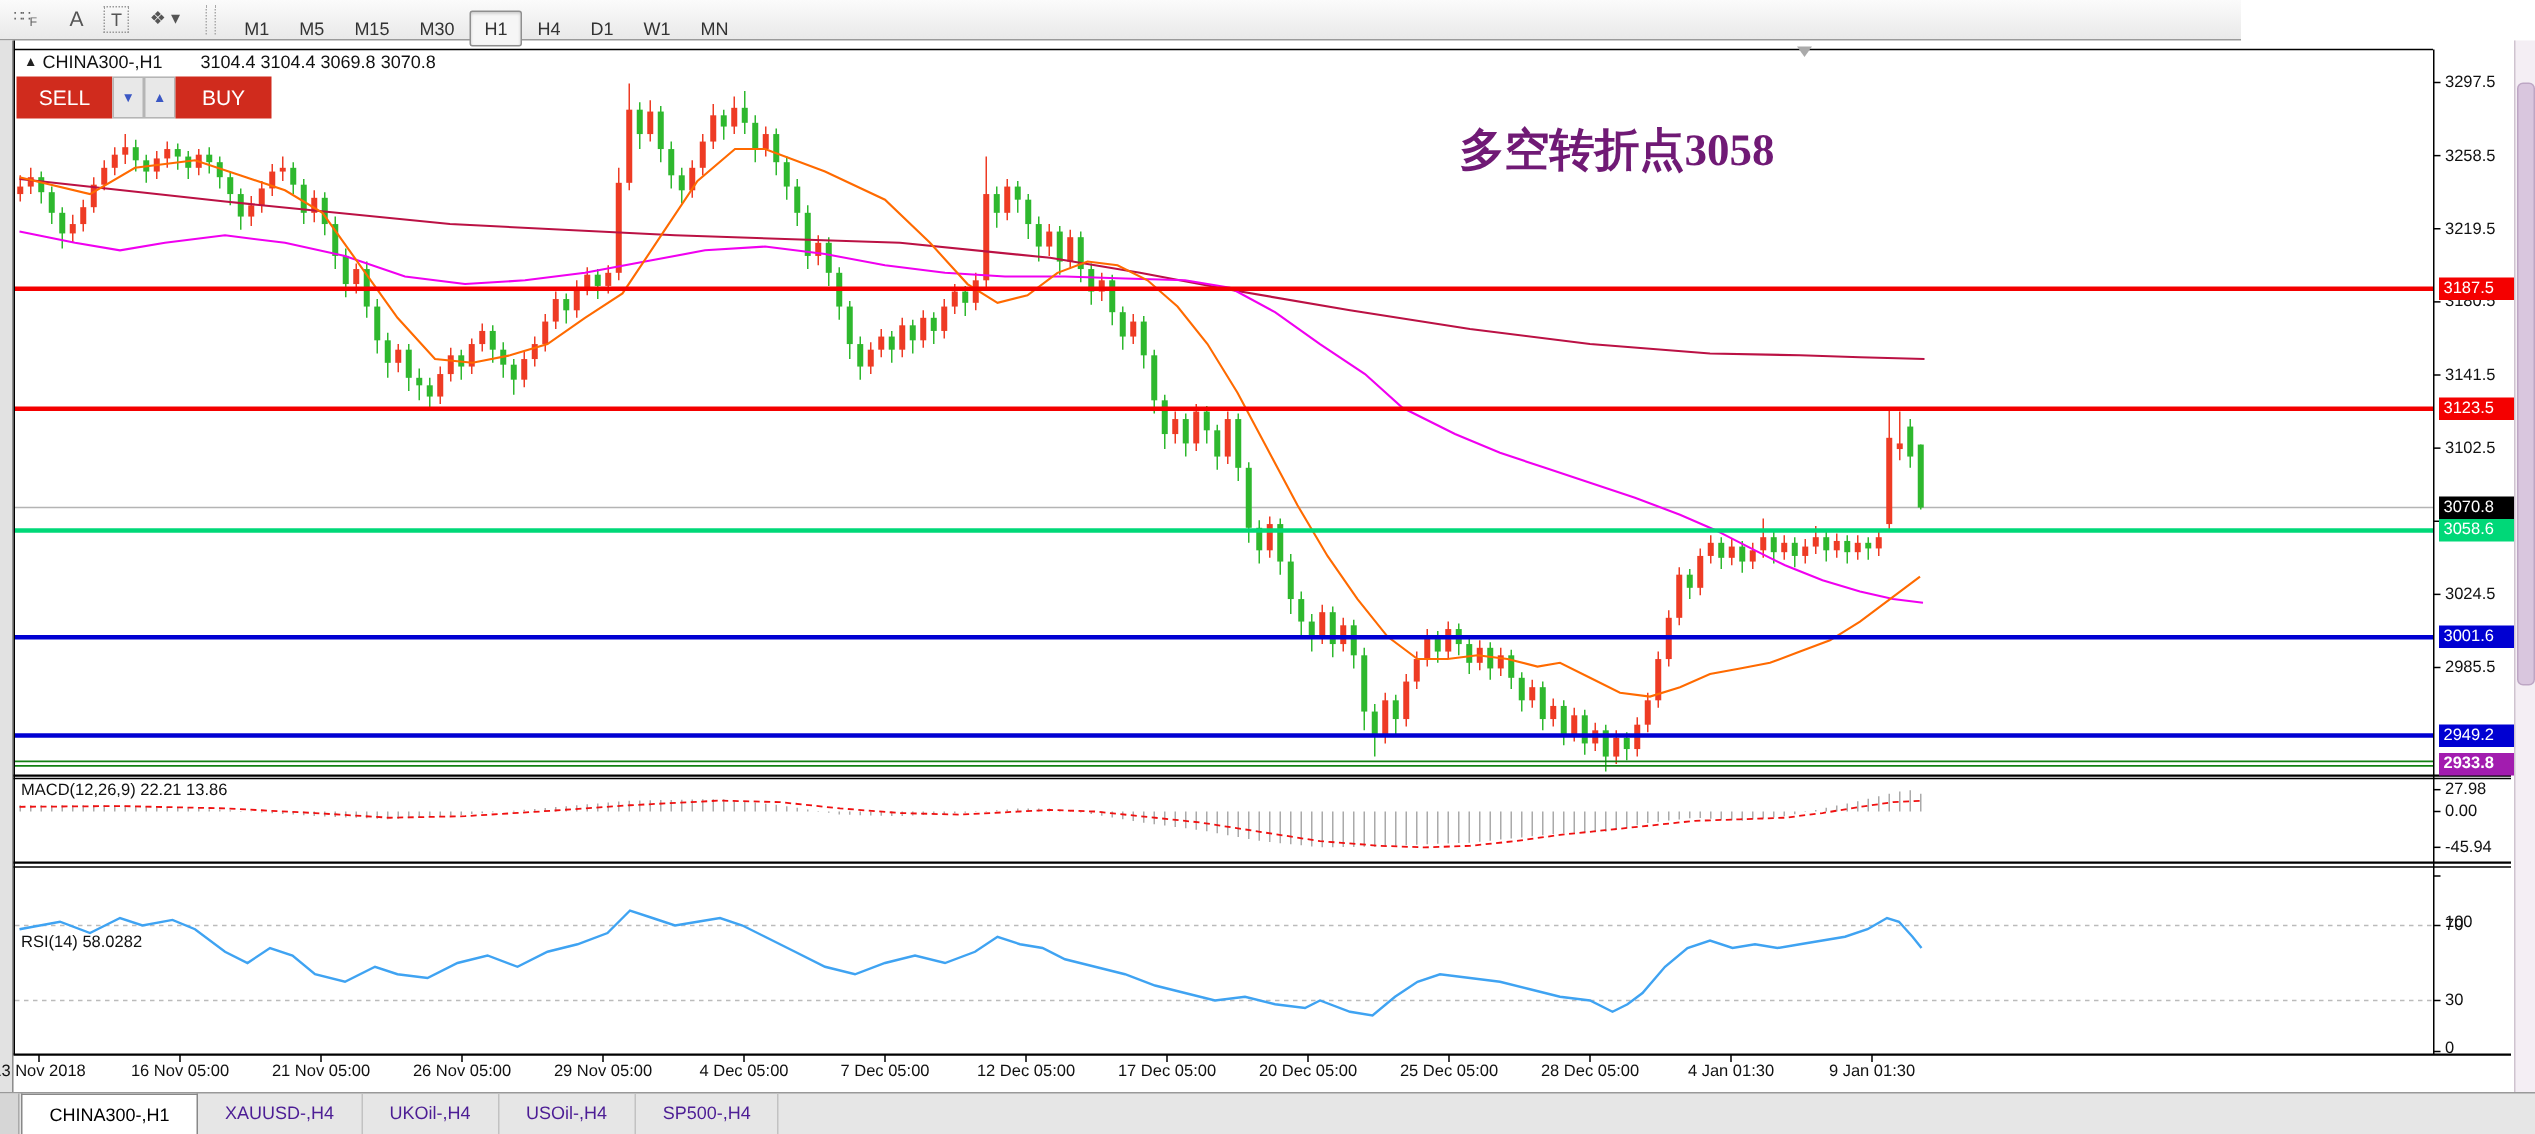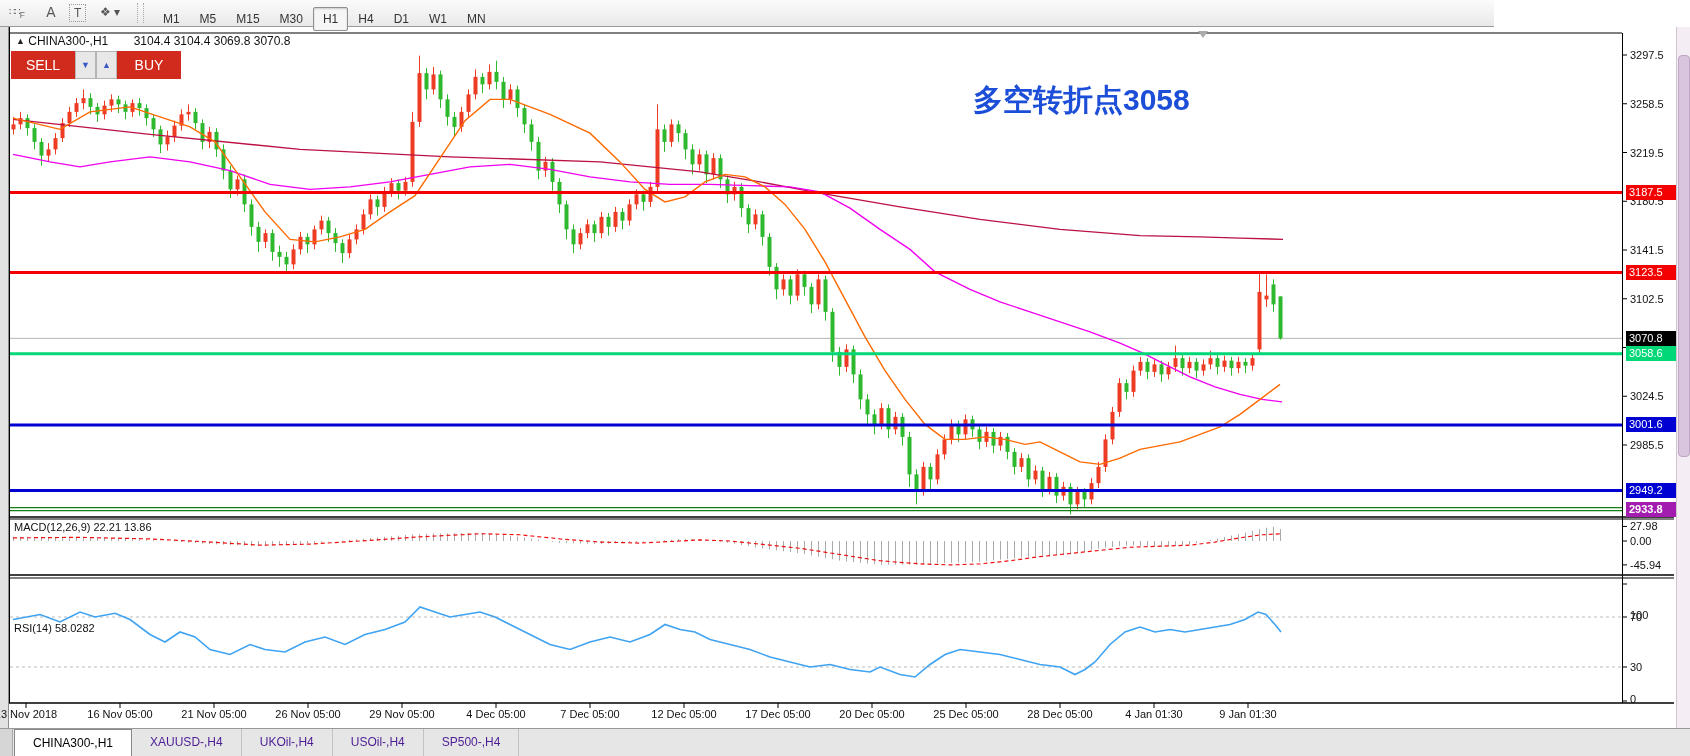--- a/index.html
+++ b/index.html
@@ -30,21 +30,21 @@
   .tp-spin{flex:0 0 21px;background:#e8e8e8;border:1px solid #b5b5b5;box-sizing:border-box;
            text-align:center;line-height:26px;font-size:9px;color:#3a57c4;}
   .tp-vol{flex:1;border:1px solid #b5b5b5;border-left:none;border-right:none;box-sizing:border-box;
           font-size:15px;text-align:right;padding:0 6px;font-family:"Liberation Sans",sans-serif;outline:none;}
   .tp-row2{height:42px;display:flex;margin-top:1px;}
   .tp-price{background:#d02b1d;color:#fff;flex:1;text-align:center;line-height:42px;white-space:nowrap;}
   .tp-price:first-child{margin-right:3px;}
   .tp-main{font-size:18px;font-weight:bold;}
   .tp-pips{font-size:34px;font-weight:bold;letter-spacing:-1px;}
   
-  #annot{left:973px;top:80px;font-size:30px;font-weight:bold;color:#1d4ed8;white-space:nowrap;}
+  #annot{left:973px;top:80px;font-size:30px;font-weight:bold;color:#701a75;white-space:nowrap;font-family:Liberation Serif, serif;}
   
   .axlab{left:1630px;width:44px;height:14px;line-height:14px;font-size:11px;color:#111;white-space:nowrap;}
   .lvlab{left:1626px;width:47px;height:15px;line-height:15px;font-size:11px;color:#fff;
          padding:0 0 0 3px;white-space:nowrap;}
   .timelab{font-size:11px;color:#111;white-space:nowrap;transform:translateX(-50%);top:708px;}
   .indlab{font-size:11px;color:#111;white-space:nowrap;}
   
   #tabbar{left:0;top:728px;width:1690px;height:28px;background:#e6e6e6;border-top:1px solid #999;}
   #tabscrl{left:0;top:729px;width:12px;height:27px;background:#d6d6d6;border-right:1px solid #aaa;}
   .tab{display:inline-block;height:27px;line-height:27px;padding:0 18px;font-size:12px;color:#4c1d95;

